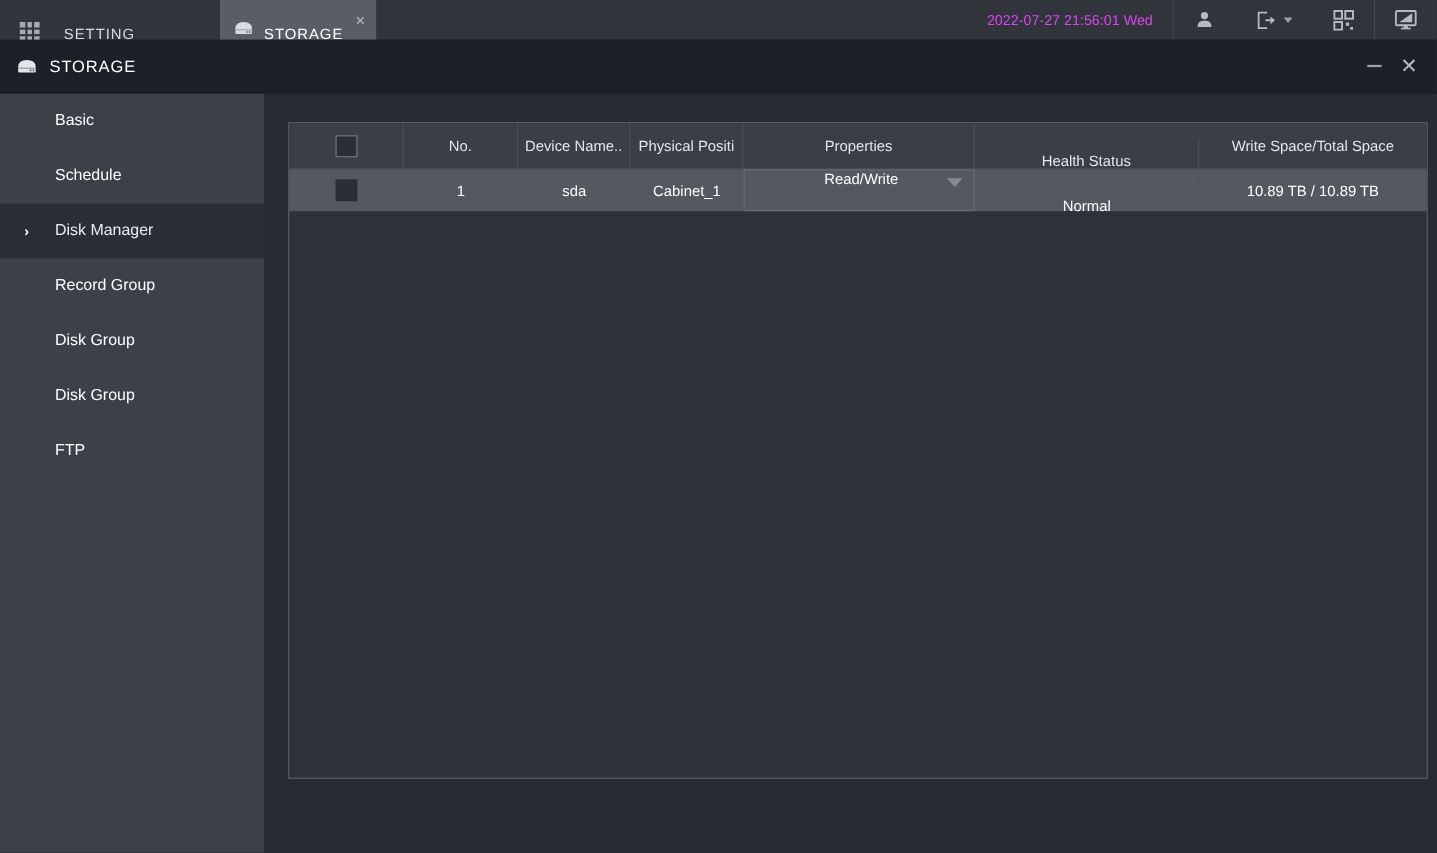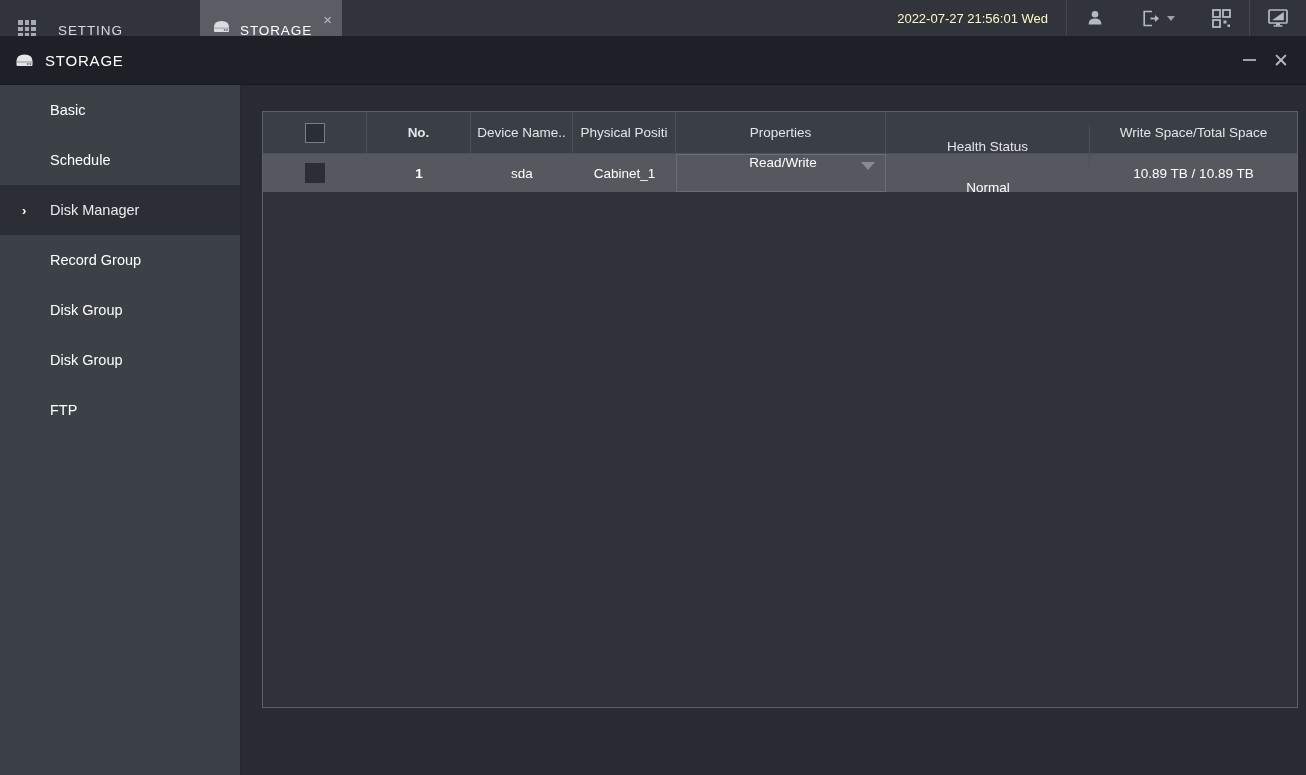--- a/index.html
+++ b/index.html
@@ -57,21 +57,21 @@
   .grid-icon i { background: #a6abb2; display: block; }
 
   .topbar-spacer { flex: 1; }
 
   .topbar-right {
     display: flex; align-items: stretch; height: 36px;
   }
   .tb-datetime {
     display: flex; align-items: center;
     padding: 0 18px;
-    font-size: 13px; color: #fef9c3;
+    font-size: 13px; color: #d946ef;
     border-right: 1px solid #45494f;
     white-space: nowrap;
   }
   .tb-icon {
     display: flex; align-items: center; justify-content: center;
     width: 56px;
   }
   .tb-icon.wide { width: 70px; gap: 6px; }
   .tb-sep { width: 1px; background: #45494f; margin: 0; }
 
@@ -184,21 +184,21 @@
   }
   .arrow-down {
     width: 0; height: 0;
     border-left: 7px solid transparent;
     border-right: 7px solid transparent;
     border-top: 8px solid #888c92;
   }
 
   
   .c-check { width: 104px; }
-  .c-no    { width: 104px; font-weight: bold; }
+  .c-no    { width: 104px; }
   .c-dev   { width: 102px; }
   .c-phys  { width: 103px; }
   .c-prop  { width: 210px; }
   .c-health{ width: 204px; margin-top: 14px; }
   .c-free  { width: 207px; }
 
   .cb {
     width: 20px; height: 20px;
     border: 1px solid #7b7f85;
     background: #2b2f35;

